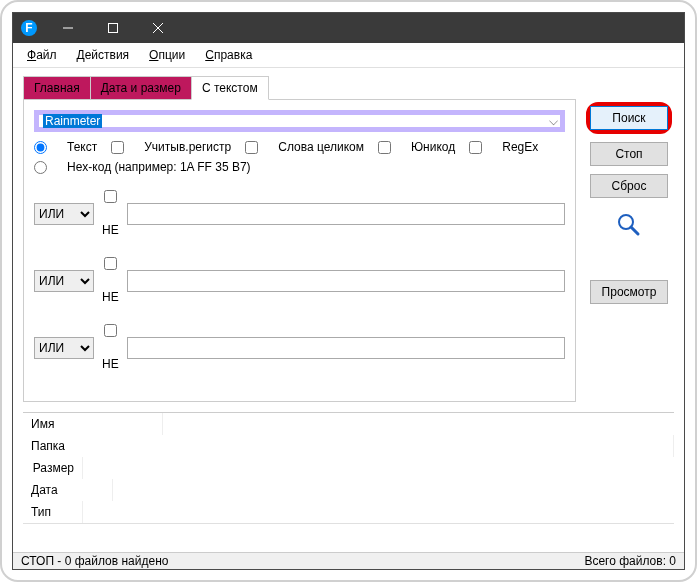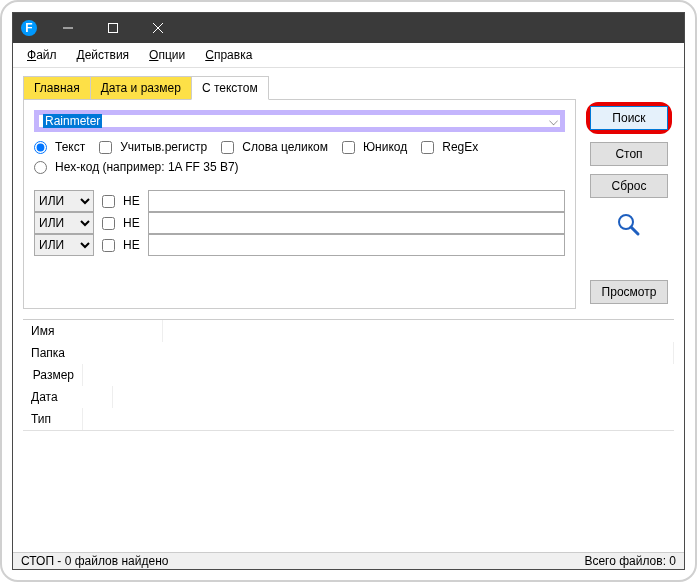--- a/index.html
+++ b/index.html
@@ -10,33 +10,33 @@
 .titlebar .icon { width: 16px; height: 16px; background: #0099ff; border-radius: 50%; margin-right: 8px; display: flex; align-items: center; justify-content: center; font-size: 10px; font-weight: bold; }
 .titlebar .title { flex: 1; font-size: 12px; }
 .winbtn { width: 45px; height: 30px; display: flex; align-items: center; justify-content: center; color: #fff; cursor: pointer; }
 .menubar { background: #fff; border-bottom: 1px solid #e0e0e0; padding: 3px 6px; display: flex; gap: 4px; }
 .menubar span { padding: 2px 8px; cursor: pointer; text-decoration: underline; text-decoration-color: transparent; }
 .menubar span::first-letter { text-decoration: underline; }
 .content { flex: 1; display: flex; flex-direction: column; background: #fff; }
 .upper { display: flex; padding: 8px 10px 4px 10px; gap: 8px; }
 .tab-area { flex: 1; }
 .tabs { display: flex; }
-.tab { padding: 4px 10px; border: 1px solid #ccc; border-bottom: none; background: #fde047; cursor: pointer; margin-right: -1px; position: relative; }
+.tab { padding: 4px 10px; border: 1px solid #ccc; border-bottom: none; background: #be185d; cursor: pointer; margin-right: -1px; position: relative; }
 .tab.active { background: #fff; z-index: 2; border-bottom: 1px solid #fff; margin-bottom: -1px; }
 .tab-body { border: 1px solid #ccc; padding: 10px; background: #fff; min-height: 210px; }
 .search-input-row { display: flex; margin-bottom: 8px; }
 .search-combo { flex: 1; height: 22px; border: 5px solid #c4b5fd; display: flex; align-items: center; padding: 0 4px; position: relative; }
 .search-combo .seltext { background: #0078d7; color: #fff; padding: 0 2px; }
 .search-combo .dd { position: absolute; right: 2px; color: #666; cursor: pointer; }
 .opts-row { display: flex; align-items: center; gap: 14px; margin-bottom: 6px; flex-wrap: wrap; }
-.opts-row label { display: flex; align-items: center; gap: 8px; cursor: pointer; }
+.opts-row label { display: flex; align-items: center; gap: 20px; cursor: pointer; }
 .opts-row input[type=radio], .opts-row input[type=checkbox] { margin: 0; }
-.cond-row { display: flex; align-items: center; gap: 8px; margin-bottom: 0; }
+.cond-row { display: flex; align-items: center; gap: 8px; margin-bottom: 20px; }
 .cond-row select { width: 60px; height: 22px; border: 1px solid #aaa; background: #efefef; }
-.cond-row label { display: flex; align-items: center; gap: 8px; }
+.cond-row label { display: flex; align-items: center; gap: 20px; flex-direction: column; }
 .cond-row input[type=text] { flex: 1; height: 22px; border: 1px solid #aaa; padding: 0 4px; }
 .side-buttons { width: 90px; display: flex; flex-direction: column; align-items: center; gap: 8px; padding-top: 26px; }
 .btn { width: 78px; height: 24px; border: 1px solid #adadad; background: #e1e1e1; cursor: pointer; display: flex; align-items: center; justify-content: center; }
 .highlight { border: 4px solid #e60000; border-radius: 12px; padding: 0; }
 .highlight .btn { border-color: #0078d7; background: #e5f1fb; }
 .magnify { margin: 6px 0; }
 .results { flex: 1; border-top: 1px solid #ccc; margin: 6px 10px 0 10px; display: flex; flex-direction: column; }
 .results-header { display: flex; border-bottom: 1px solid #e0e0e0; background: #fff; flex-direction: column; }
 .results-header .col { padding: 4px 8px; border-right: 1px solid #eee; }
 .col.name { width: 140px; } .col.folder { flex: 1; } .col.size { width: 60px; text-align: right; } .col.date { width: 90px; } .col.type { width: 60px; }

